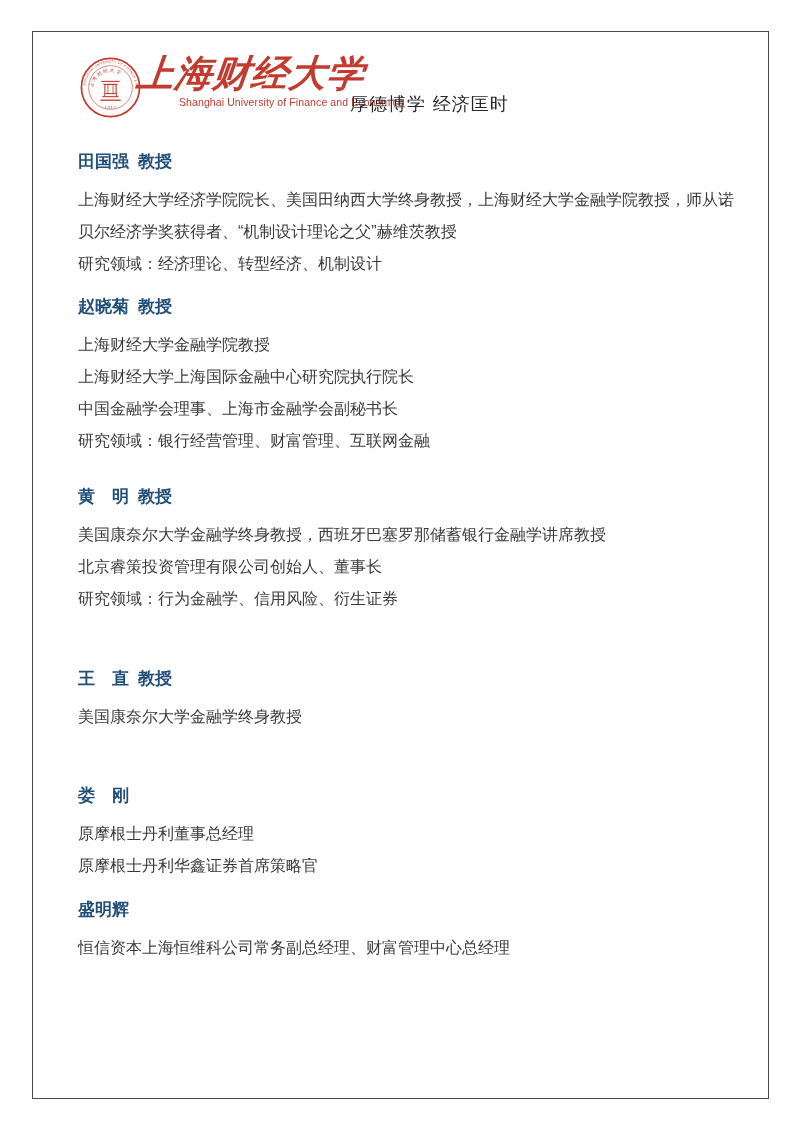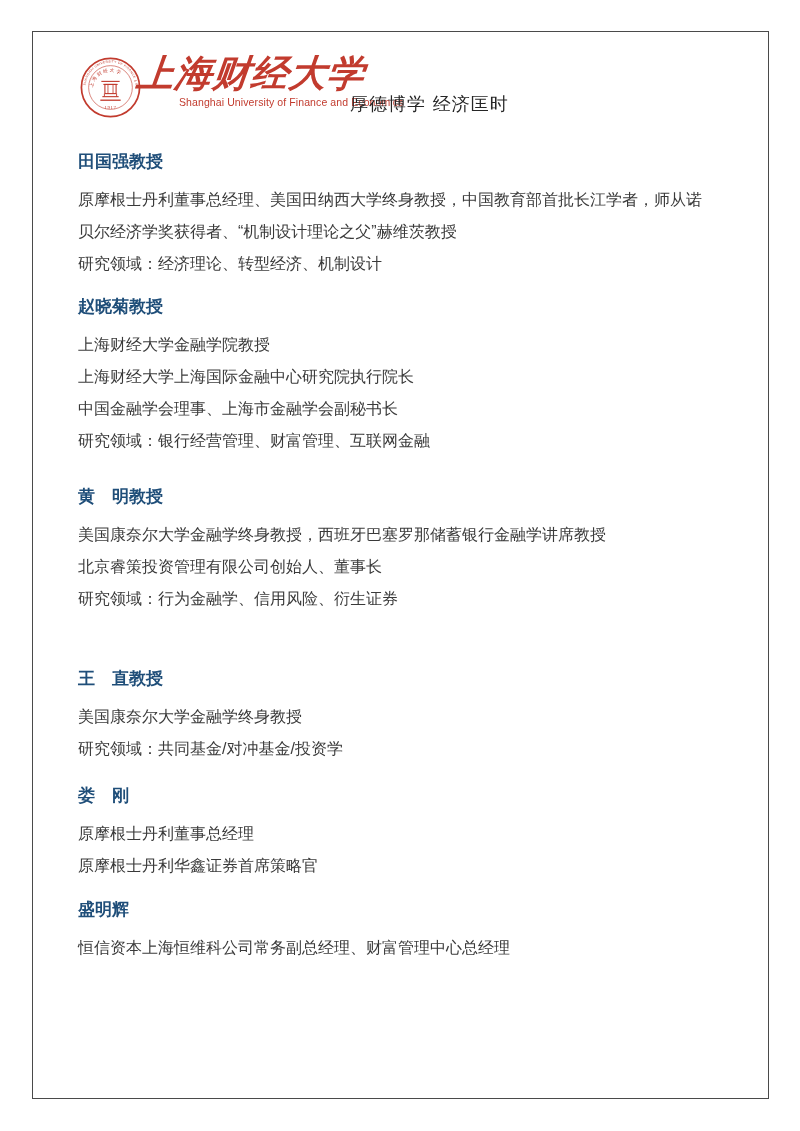--- a/index.html
+++ b/index.html
@@ -69,21 +69,21 @@
     width: 655px;
   }
   .prof h2 {
     font-size: 17px;
     line-height: 22px;
     font-weight: bold;
     color: var(--heading-blue, #1F4E79);
     margin: 0 0 11px 0;
     white-space: nowrap;
   }
-  .prof h2 .prof-title { }
+  .prof h2 .prof-title { margin-left: 9px; }
   .prof p.line {
     font-size: 16px;
     line-height: 32px;
     font-weight: normal;
     color: var(--body-text, #3A3A3A);
     white-space: nowrap;
   }
 </style>
 </head>
 <body>
@@ -115,21 +115,21 @@
     </g>
     <text x="30" y="51.5" fill="#C23B2E" font-size="4.8" text-anchor="middle" font-family="Liberation Serif, serif" letter-spacing="0.6">1917</text>
   </svg>
 
   <div class="calligraphy">上海财经大学</div>
   <div class="uni-en">Shanghai University of Finance and Economics</div>
   <div class="motto">厚德博学 经济匡时</div>
 
   <section class="prof" style="top:119px">
     <h2><span class="prof-name">田国强</span><span class="prof-title">教授</span></h2>
-    <p class="line">原摩根士丹利董事总经理、美国田纳西大学终身教授，中国教育部首批长江学者，师从诺</p>
+    <p class="line">上海财经大学经济学院院长、美国田纳西大学终身教授，上海财经大学金融学院教授，师从诺</p>
     <p class="line">贝尔经济学奖获得者、“机制设计理论之父”赫维茨教授</p>
     <p class="line">研究领域：经济理论、转型经济、机制设计</p>
   </section>
 
   <section class="prof" style="top:264px">
     <h2><span class="prof-name">赵晓菊</span><span class="prof-title">教授</span></h2>
     <p class="line">上海财经大学金融学院教授</p>
     <p class="line">上海财经大学上海国际金融中心研究院执行院长</p>
     <p class="line">中国金融学会理事、上海市金融学会副秘书长</p>
     <p class="line">研究领域：银行经营管理、财富管理、互联网金融</p>
@@ -138,21 +138,20 @@
   <section class="prof" style="top:454px">
     <h2><span class="prof-name">黄　明</span><span class="prof-title">教授</span></h2>
     <p class="line">美国康奈尔大学金融学终身教授，西班牙巴塞罗那储蓄银行金融学讲席教授</p>
     <p class="line">北京睿策投资管理有限公司创始人、董事长</p>
     <p class="line">研究领域：行为金融学、信用风险、衍生证券</p>
   </section>
 
   <section class="prof" style="top:636px">
     <h2><span class="prof-name">王　直</span><span class="prof-title">教授</span></h2>
     <p class="line">美国康奈尔大学金融学终身教授</p>
-    <p class="line">研究领域：共同基金/对冲基金/投资学</p>
   </section>
 
   <section class="prof" style="top:753px">
     <h2><span class="prof-name">娄　刚</span><span class="prof-title"></span></h2>
     <p class="line">原摩根士丹利董事总经理</p>
     <p class="line">原摩根士丹利华鑫证券首席策略官</p>
   </section>
 
   <section class="prof" style="top:867px">
     <h2><span class="prof-name">盛明辉</span><span class="prof-title"></span></h2>

